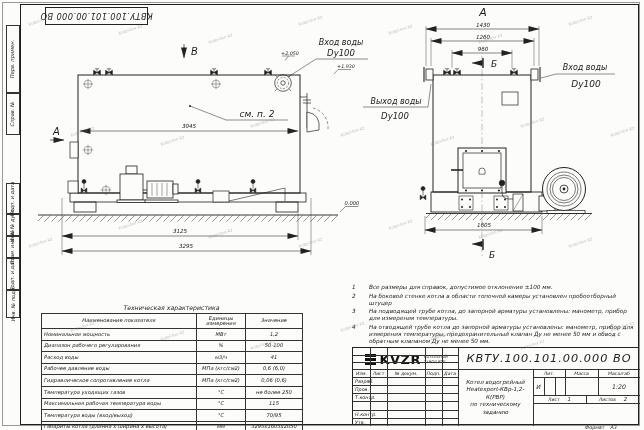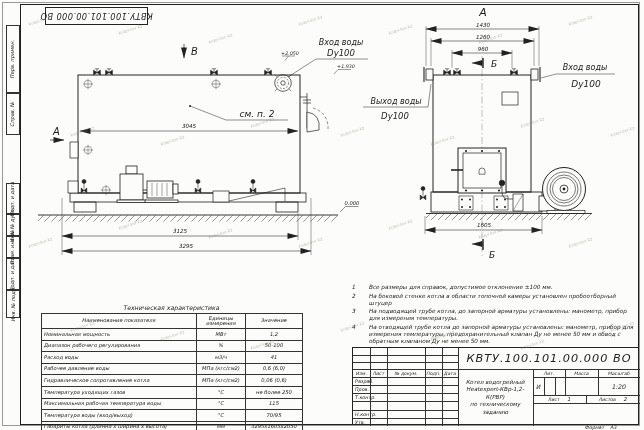--- a/index.html
+++ b/index.html
@@ -427,20 +427,28 @@
 
     <div class="tbtxt" style="left:180px;top:47px;width:53px;height:8px;gap:8px">
       <span class="small">Лист</span>
       <span style="font-size:5.4px">1</span>
     </div>
     <div class="tbtxt" style="left:233px;top:47px;width:54px;height:8px;gap:8px">
       <span class="small">Листов</span>
       <span style="font-size:5.4px">2</span>
     </div>
 
+    <div class="logo">
+      <span class="logo-bars"></span>
+      <span class="logo-word">KVZR</span>
+      <span class="logo-cap">
+        <span>КОТЕЛЬНЫЙ</span>
+        <span>ЗАВОД РЭП</span>
+      </span>
+    </div>
   </div>
 
   <div class="fmt">
     <span>Формат</span>
     <span>А3</span>
   </div>
 
   <div class="wm-layer">
       <span class="wm" style="left: 28px; top: 18px;">kotel-kvr.kz</span>
       <span class="wm" style="left: 118px; top: 27px;">kotel-kvr.kz</span>

